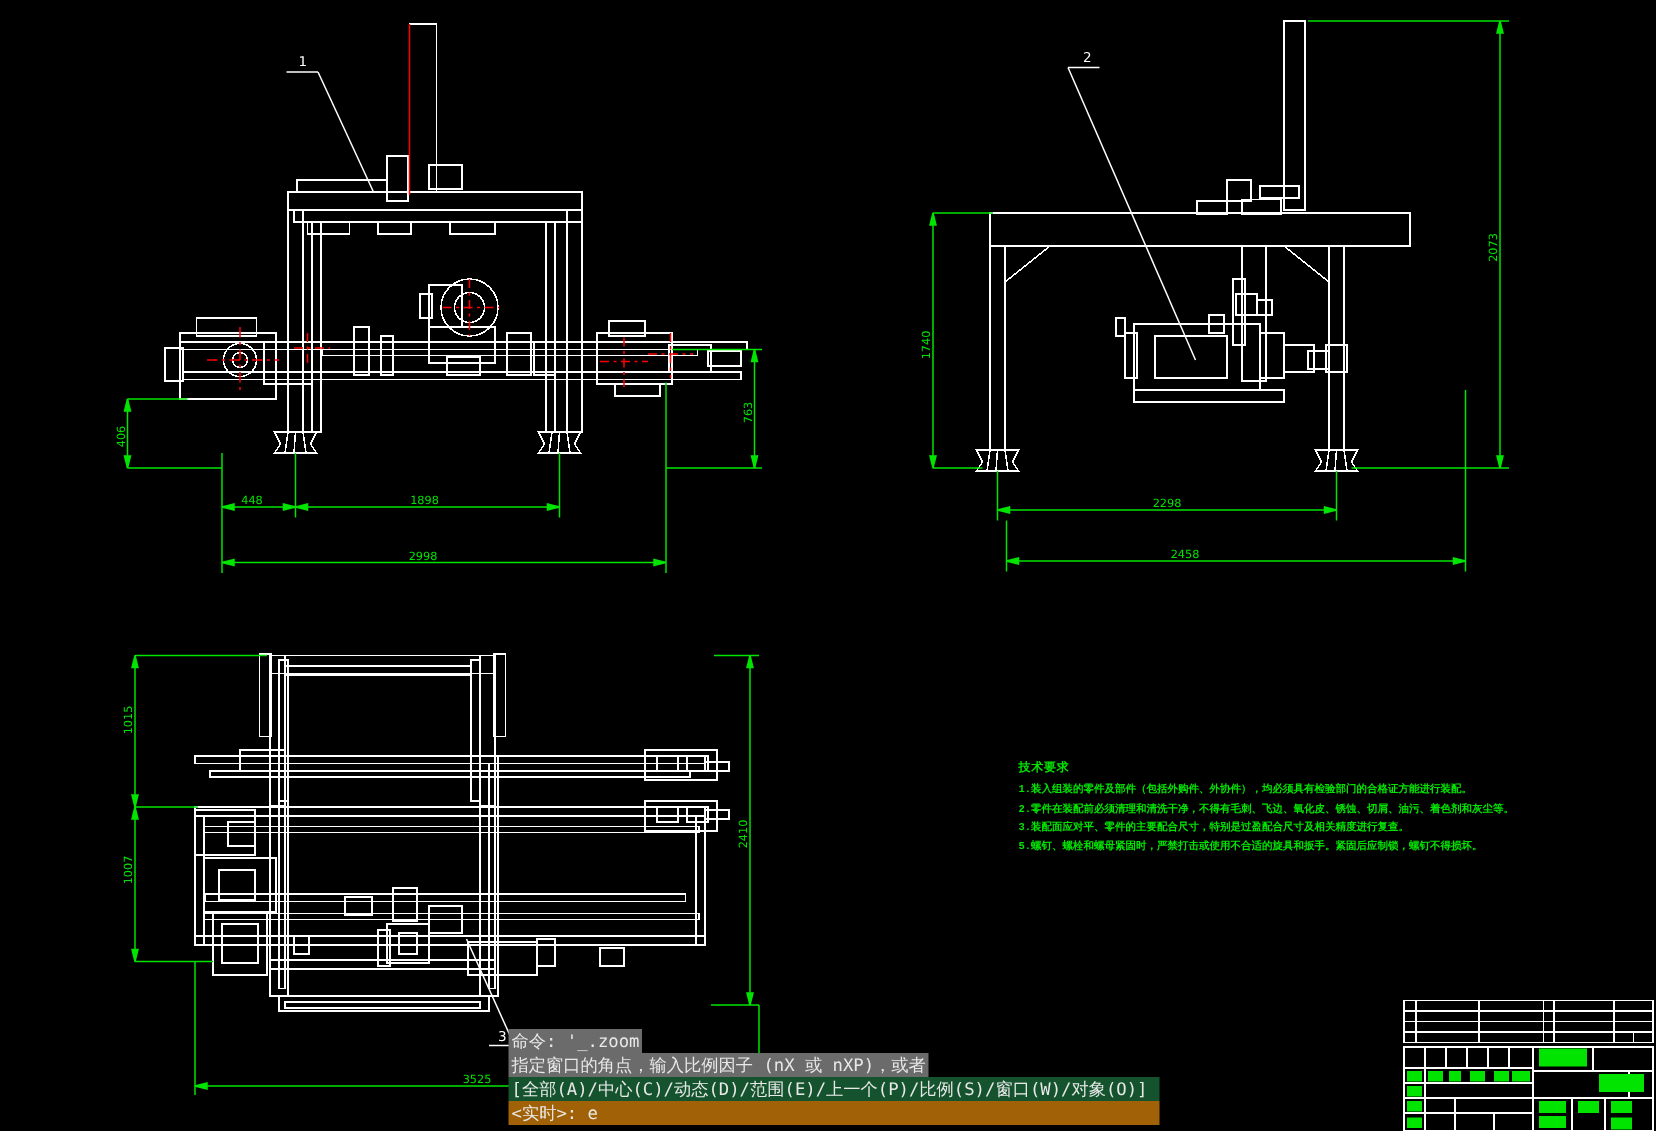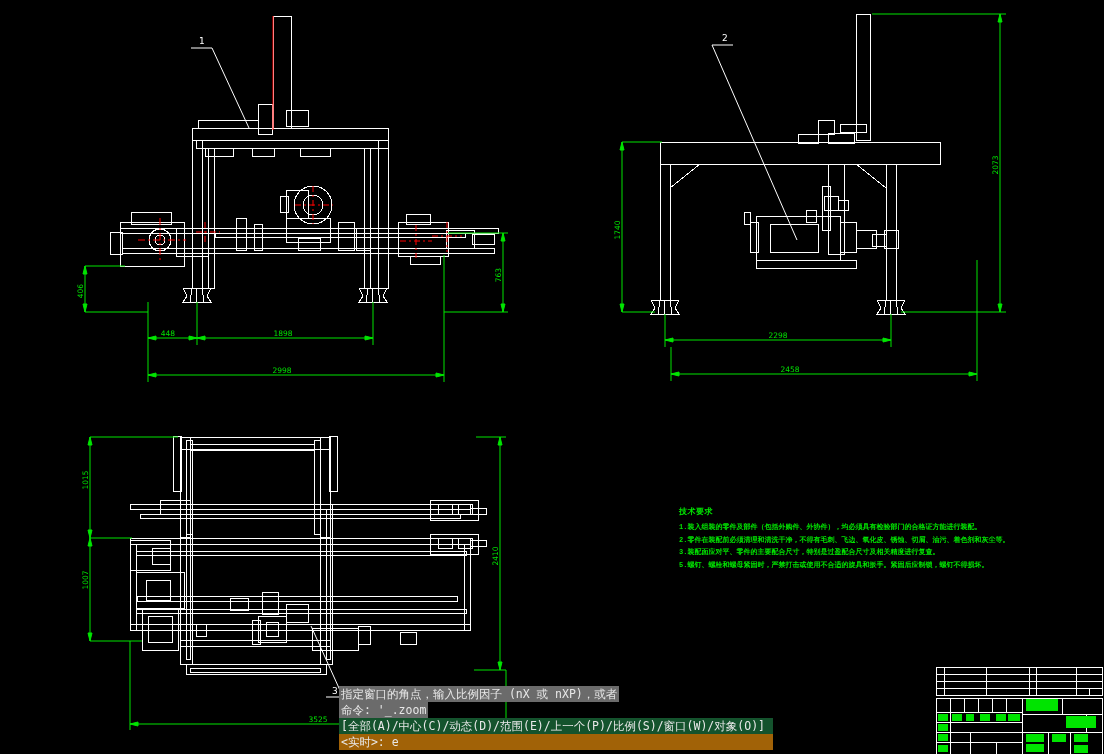--- a/index.html
+++ b/index.html
@@ -390,19 +390,19 @@
 
   <div class="notes">
     <div class="title">技术要求</div>
     <div class="line">1.装入组装的零件及部件（包括外购件、外协件），均必须具有检验部门的合格证方能进行装配。</div>
     <div class="line">2.零件在装配前必须清理和清洗干净，不得有毛刺、飞边、氧化皮、锈蚀、切屑、油污、着色剂和灰尘等。</div>
     <div class="line">3.装配面应对平、零件的主要配合尺寸，特别是过盈配合尺寸及相关精度进行复查。</div>
     <div class="line">5.螺钉、螺栓和螺母紧固时，严禁打击或使用不合适的旋具和扳手。紧固后应制锁，螺钉不得损坏。</div>
   </div>
 
   <div class="cmdline">
+    <div class="row"><span class="bg">命令: '_.zoom</span></div>
     <div class="row"><span class="bg">指定窗口的角点，输入比例因子 (nX 或 nXP)，或者</span></div>
-    <div class="row"><span class="bg">命令: '_.zoom</span></div>
     <div class="r3">[全部(A)/中心(C)/动态(D)/范围(E)/上一个(P)/比例(S)/窗口(W)/对象(O)]</div>
     <div class="r4">&lt;实时&gt;:  e</div>
   </div>
 
 </div>
 
 </body></html>

